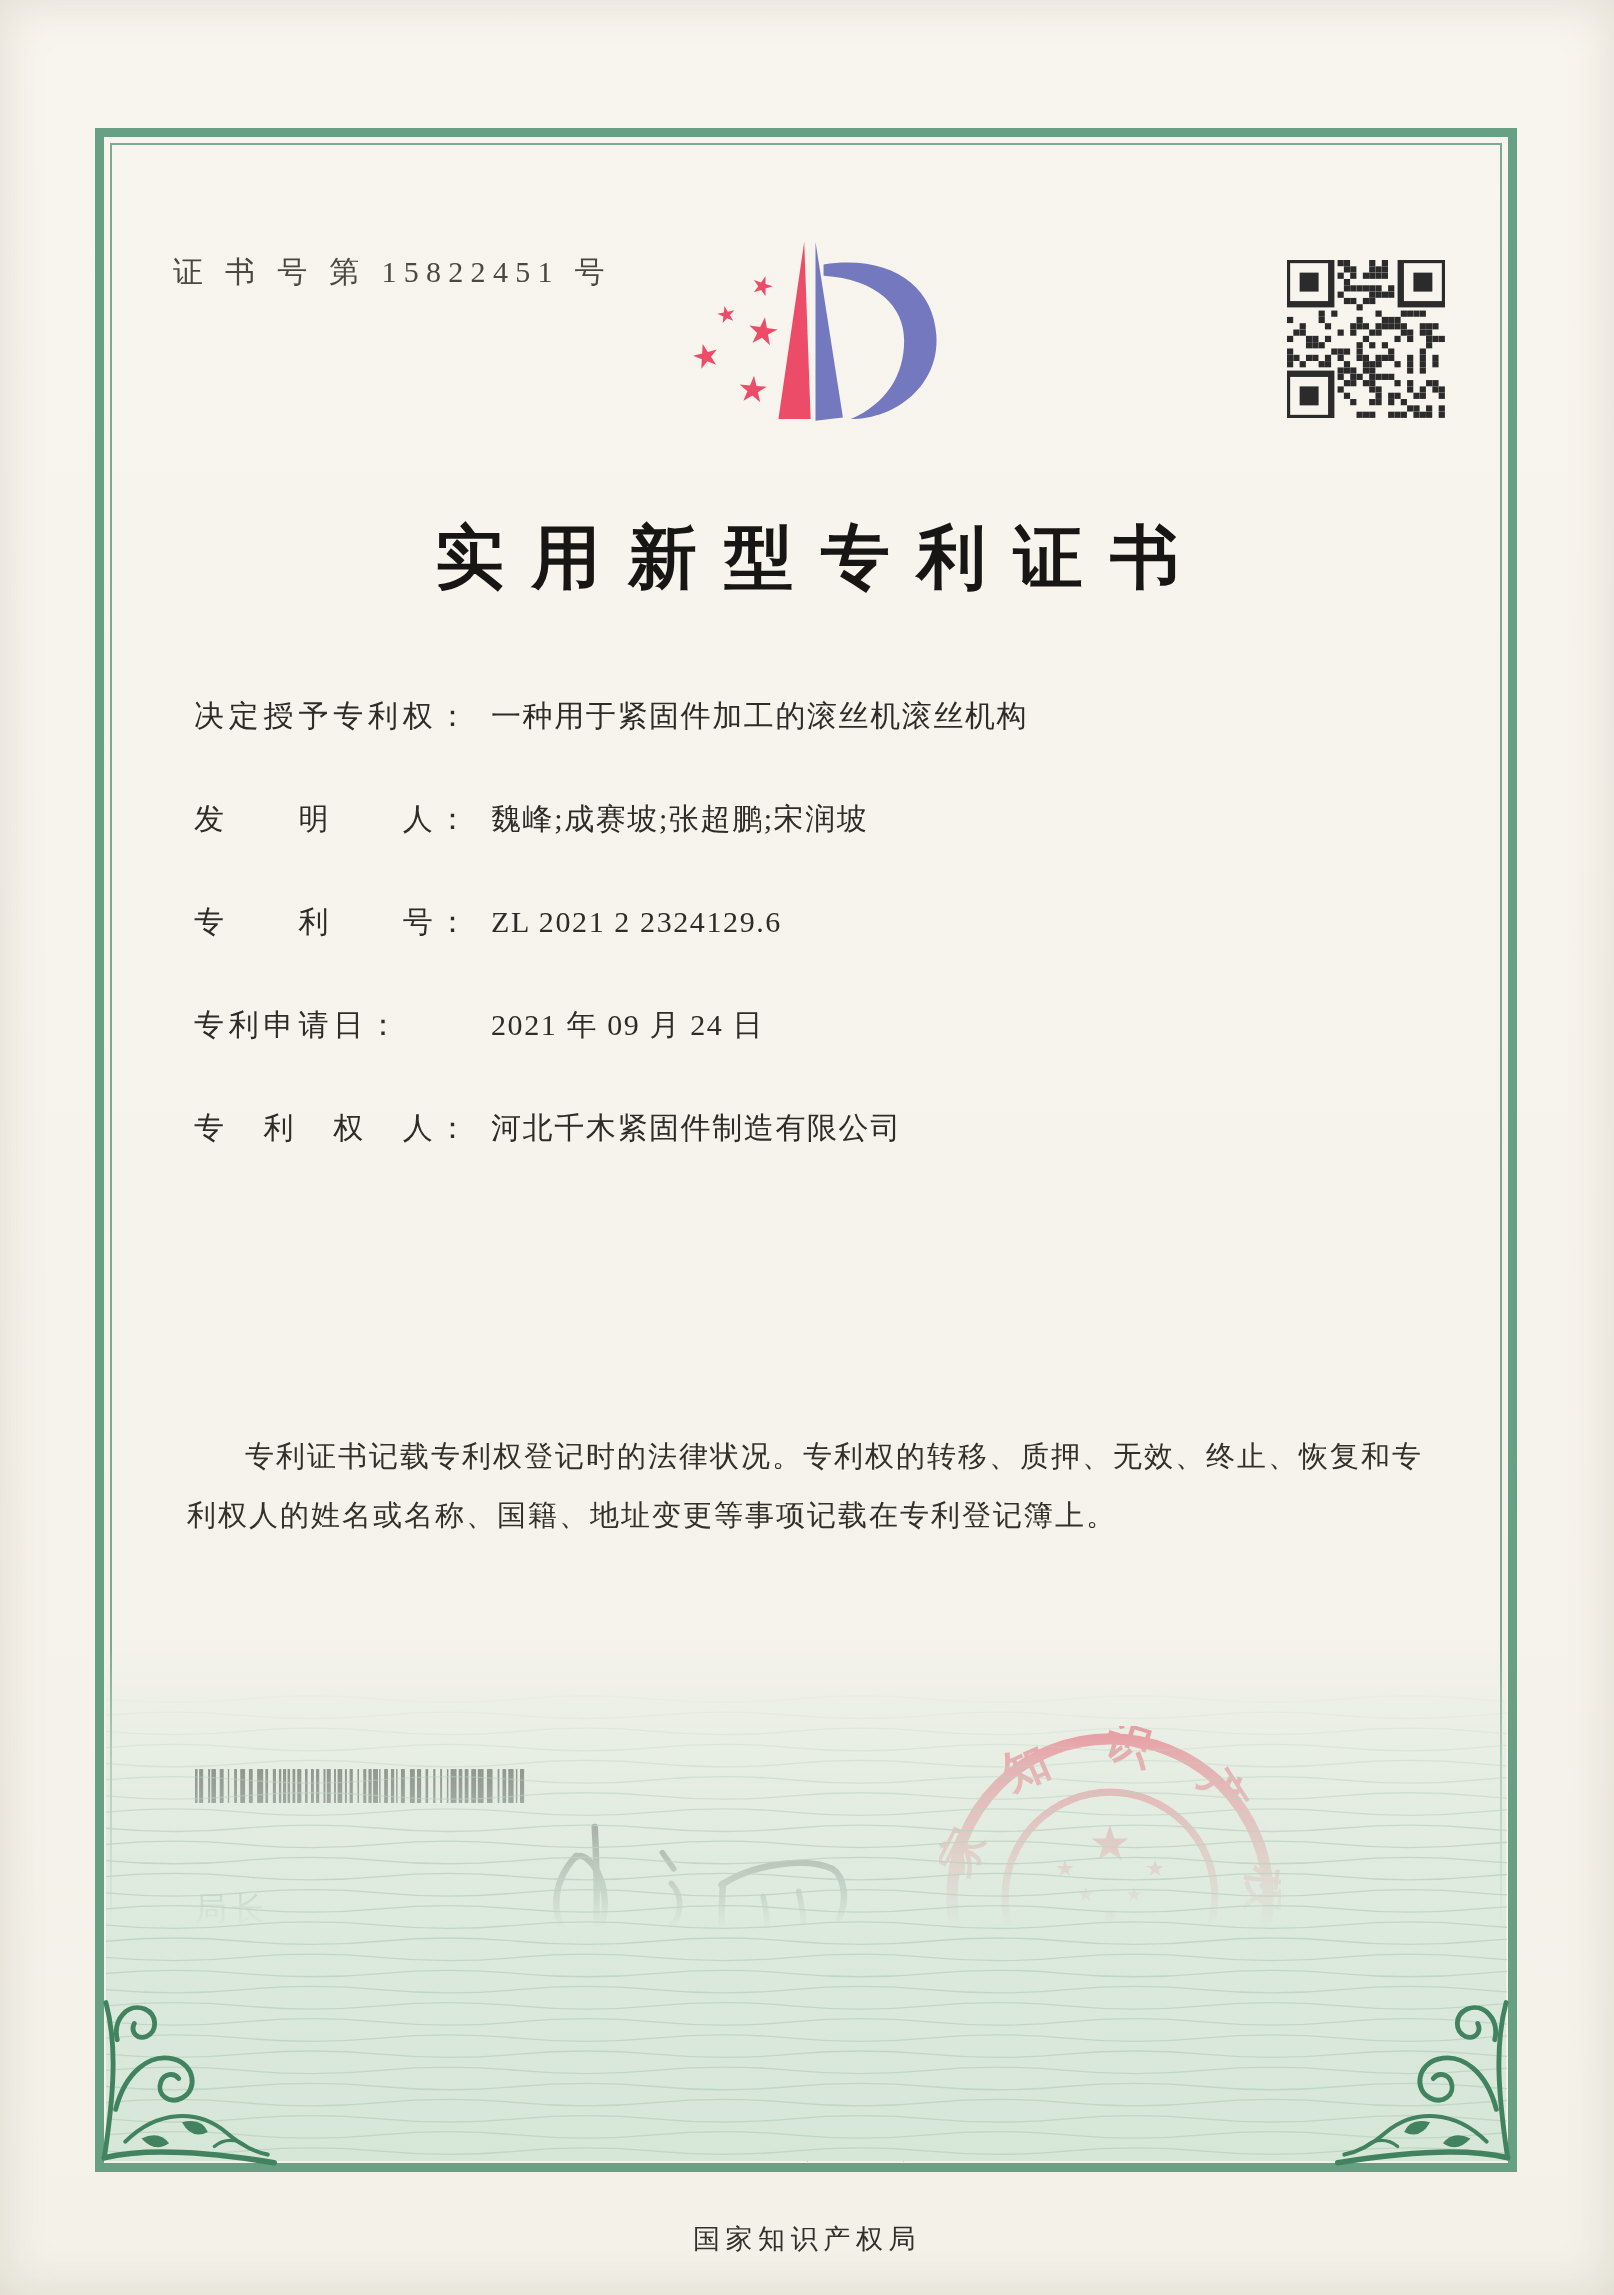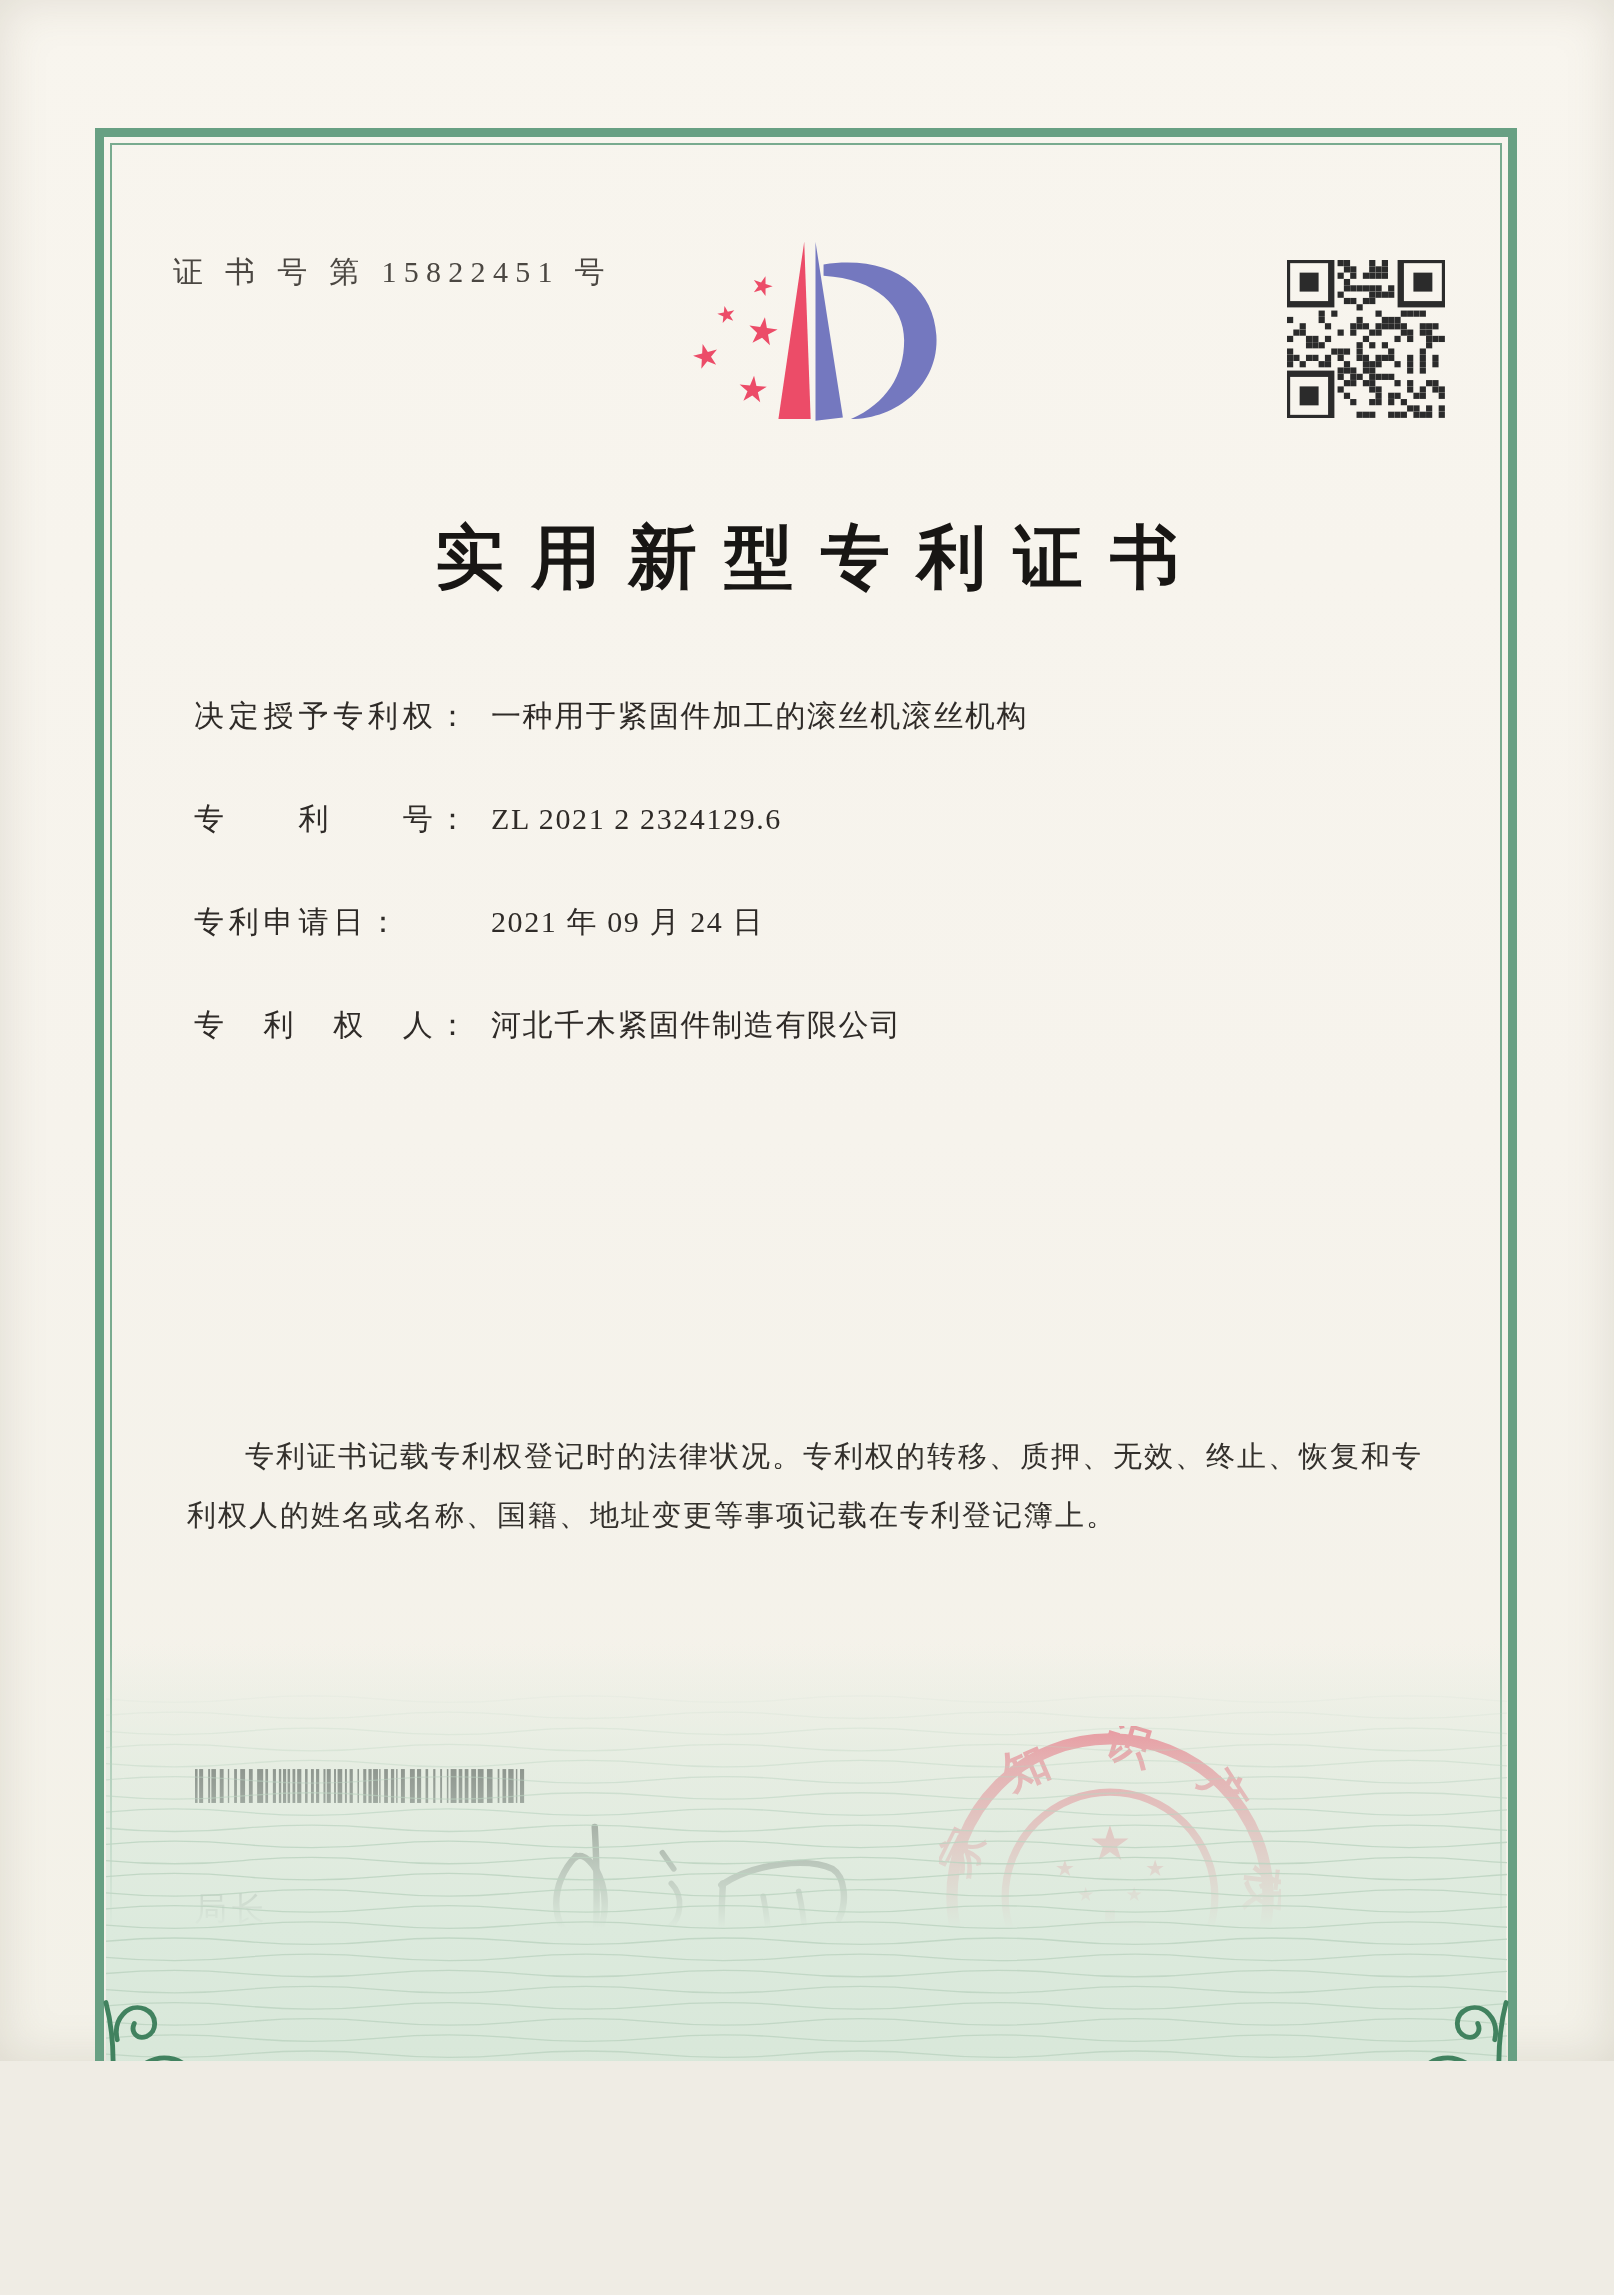--- a/index.html
+++ b/index.html
@@ -1,16 +1,16 @@
 <!DOCTYPE html>
 <html style="font-size:13px"><head>
 <meta charset="utf-8">
 <style>
   html,body{margin:0;padding:0;background:#efece4;}
-  #page{position:relative;width:1614px;height:2061px;background:linear-gradient(180deg,#f8f5ee 0%,#f6f3ec 55%,#f3f1e8 100%);overflow:hidden;font-family:"Liberation Serif","DejaVu Serif",serif;color:#2f2b28;box-shadow:inset 0 0 48px rgba(120,110,90,.18);}
+  #page{position:relative;width:1614px;height:2295px;background:linear-gradient(180deg,#f8f5ee 0%,#f6f3ec 55%,#f3f1e8 100%);overflow:hidden;font-family:"Liberation Serif","DejaVu Serif",serif;color:#2f2b28;box-shadow:inset 0 0 48px rgba(120,110,90,.18);}
   
   #frame{position:absolute;left:95px;top:128px;width:1422px;height:2044px;border:9px solid #68a083;box-sizing:border-box;}
   #frame .inner-line{position:absolute;left:5.6px;top:5.6px;right:5.6px;bottom:5.6px;border:2px solid #79ab8f;}
   
   #green-zone{position:absolute;left:1.6px;right:1.6px;bottom:1.6px;height:517px;background:linear-gradient(180deg,rgba(220,234,221,0) 0%,rgba(220,234,221,.55) 22%,#dceadd 55%,#d6e6d7 100%);}
   #waves{position:absolute;left:0;bottom:0;}
   .corner-orn{position:absolute;bottom:-11.3px;width:186px;height:186px;}
   .corner-orn.left{left:-11.3px;}
   .corner-orn.right{right:-11.3px;transform:scaleX(-1);}
   
@@ -246,20 +246,24 @@
     </svg>
 
   <div id="title">实用新型专利证书</div>
 
   <div id="fields">
     <div class="field-row">
       <span class="field-label">决定授予专利权：</span>
       <span class="field-value">一种用于紧固件加工的滚丝机滚丝机构</span>
     </div>
     <div class="field-row">
+      <span class="field-label">发　　明　　人：</span>
+      <span class="field-value">魏峰;成赛坡;张超鹏;宋润坡</span>
+    </div>
+    <div class="field-row">
       <span class="field-label">专　　利　　号：</span>
       <span class="field-value">ZL 2021 2 2324129.6</span>
     </div>
     <div class="field-row">
       <span class="field-label">专利申请日：</span>
       <span class="field-value">2021 年 09 月 24 日</span>
     </div>
     <div class="field-row">
       <span class="field-label">专　利　权　人：</span>
       <span class="field-value">河北千木紧固件制造有限公司</span>

